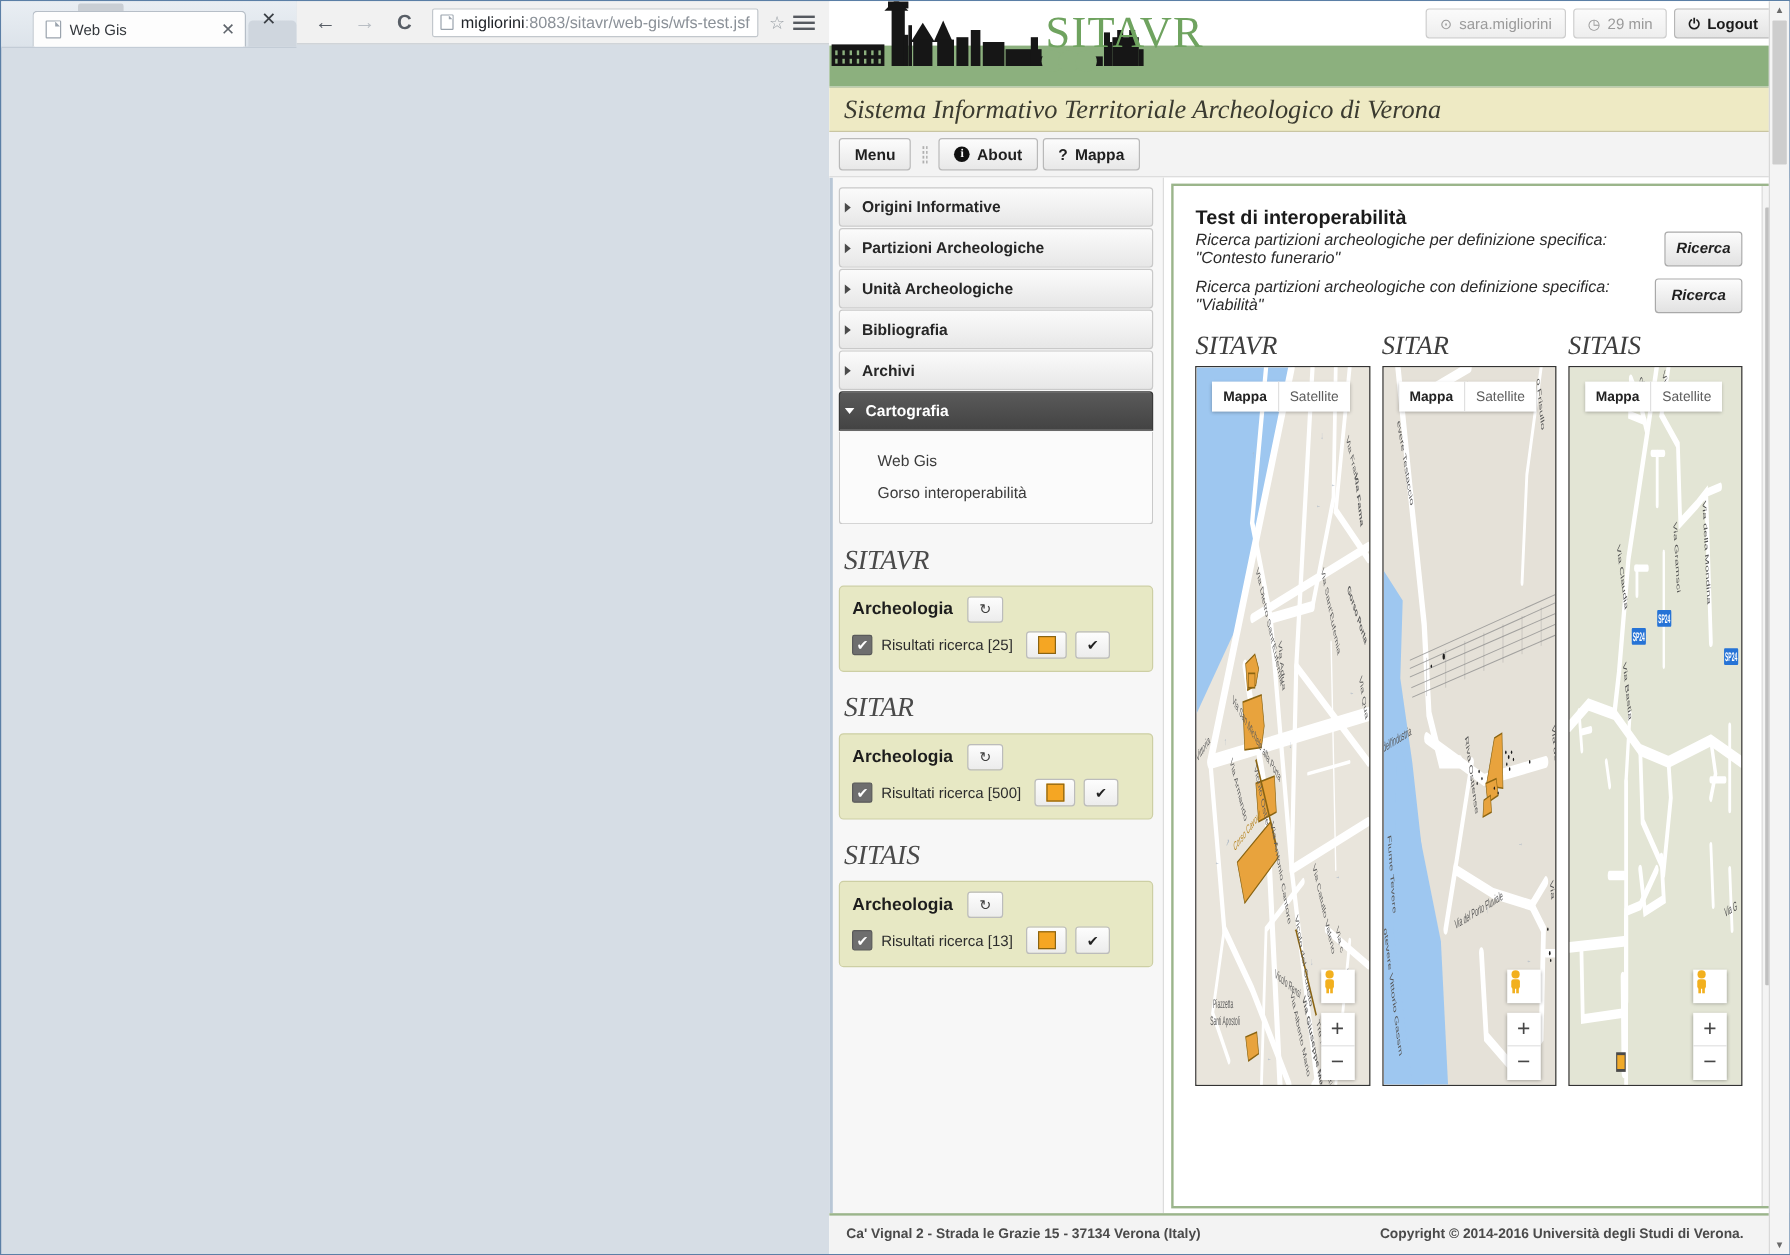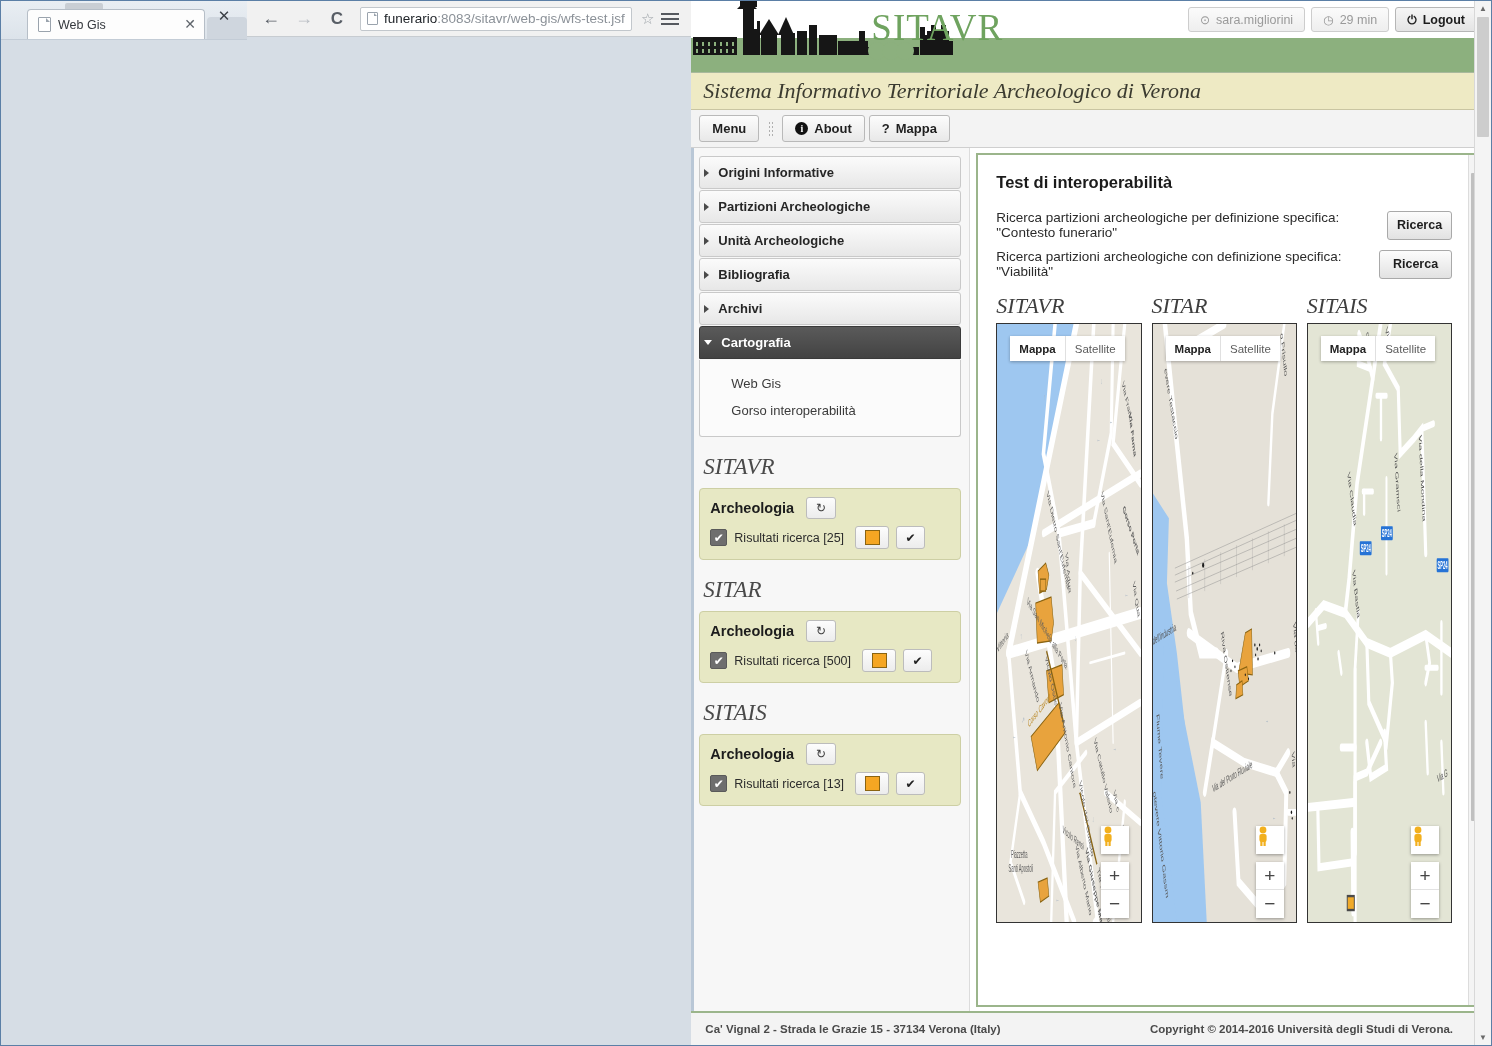--- a/index.html
+++ b/index.html
@@ -262,24 +262,24 @@
     flex: 1; min-width: 0; padding: 5px 4px 4px 6px; background:#fff;
     display: flex;
   }
   .content-card {
     flex: 1; min-width: 0; border: 2px solid #9bb58b; background: #fff;
     display: flex; overflow: hidden;
   }
   .content-inner {
     flex: 1; min-width: 0; padding: 18px 16px 0 18px; overflow: hidden;
   }
-  h1.pagetitle { font-size: 16.5px; color: #1b1b1b; margin-bottom: 18px; }
+  h1.pagetitle { font-size: 16.5px; color: #1b1b1b; }
 
   .search-row {
-    display: flex; align-items: center; margin-bottom: 9px; gap: 14px;
+    display: flex; align-items: center; margin-bottom: 9px; gap: 14px; font-style: italic;
   }
   .search-row .q { font-size: 13.5px; color: #2b2b2b; }
   .ricerca-btn {
     width: 80px; height: 29px; border: 1px solid #a9a9a9; border-radius: 3px;
     background: linear-gradient(#fcfcfc, #e2e2e2);
     font-size: 12.5px; font-weight: bold; color: #1e1e1e; cursor: pointer;
     display: flex; align-items: center; justify-content: center;
   }
 
   .maps-row { display: flex; gap: 10px; margin-top: 14px; }
@@ -372,21 +372,21 @@
       <div class="win-btn">✕</div>
     </div>
   </div>
 
   <div class="navbar">
     <div class="nav-icon">←</div>
     <div class="nav-icon dim">→</div>
     <div class="nav-icon reload">C</div>
     <div class="omnibox">
       <div class="page-icon"></div>
-      <div class="url"><b>funerario</b><span>:8083/sitavr/web-gis/wfs-test.jsf</span></div>
+      <div class="url"><b>migliorini</b><span>:8083/sitavr/web-gis/wfs-test.jsf</span></div>
     </div>
     <div class="star">☆</div>
     <div class="hamburger">
         <i></i>
         <i></i>
         <i></i>
       </div>
   </div>
 
   <div class="page">

